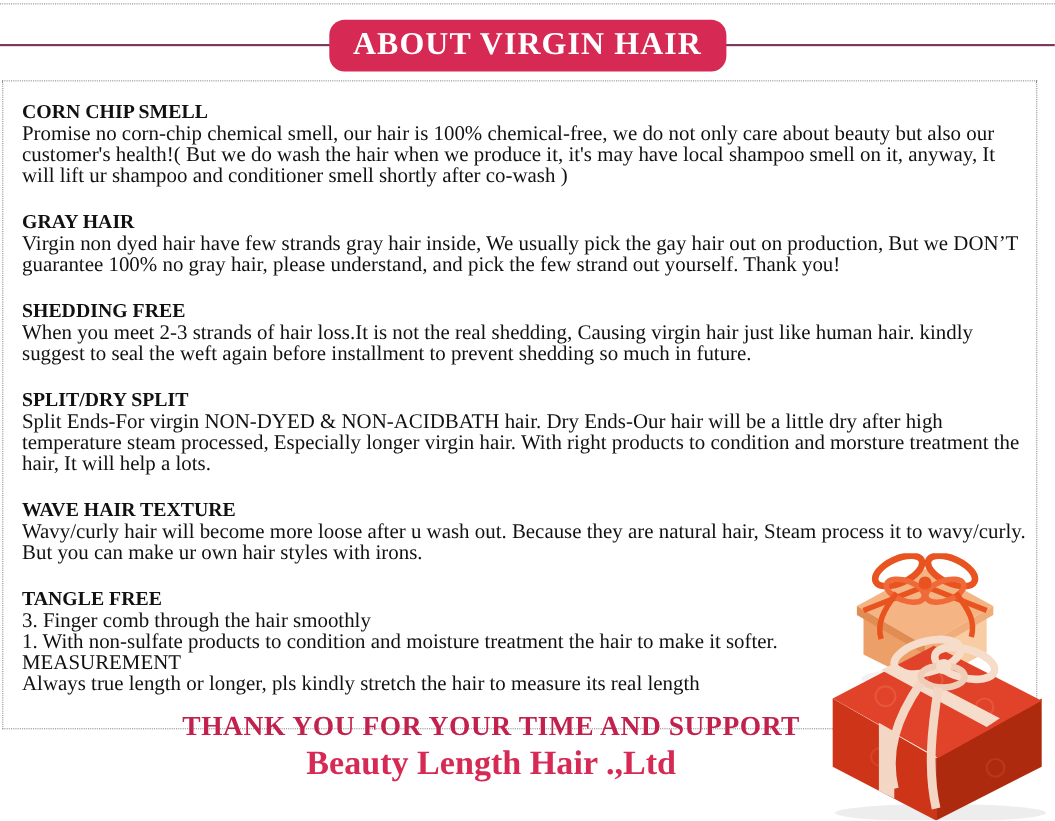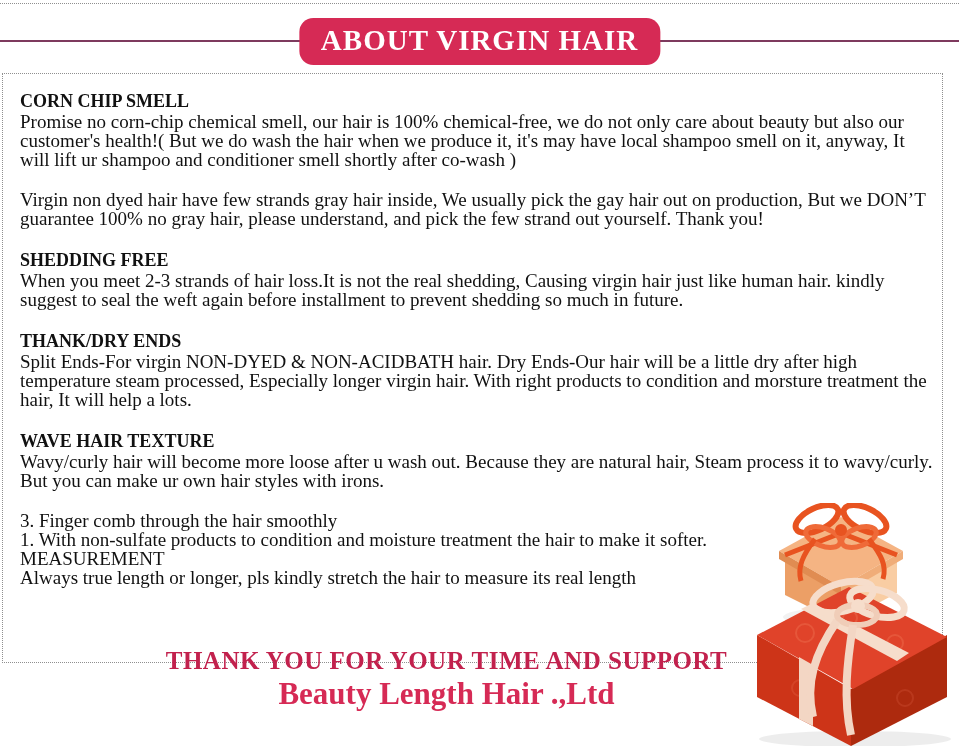--- a/index.html
+++ b/index.html
@@ -48,39 +48,41 @@
 </div>
 
 <div class="content-box">
 
   <div class="section">
     <h3>CORN CHIP SMELL</h3>
     <p>Promise no corn-chip chemical smell, our hair is 100% chemical-free, we do not only care about beauty but also our customer's health!( But we do wash the hair when we produce it, it's may have local shampoo smell on it, anyway, It will lift ur shampoo and conditioner smell shortly after co-wash )</p>
   </div>
 
   <div class="section">
+    <h3>GRAY HAIR</h3>
     <p>Virgin non dyed hair have few strands gray hair inside, We usually pick the gay hair out on production, But we DON’T guarantee 100% no gray hair, please understand, and pick the few strand out yourself. Thank you!</p>
   </div>
 
   <div class="section">
     <h3>SHEDDING FREE</h3>
     <p>When you meet 2-3 strands of hair loss.It is not the real shedding, Causing virgin hair just like human hair. kindly suggest to seal the weft again before installment to prevent shedding so much in future.</p>
   </div>
 
   <div class="section">
-    <h3>THANK/DRY ENDS</h3>
+    <h3>SPLIT/DRY SPLIT</h3>
     <p>Split Ends-For virgin NON-DYED &amp; NON-ACIDBATH hair. Dry Ends-Our hair will be a little dry after high temperature steam processed, Especially longer virgin hair. With right products to condition and morsture treatment the hair, It will help a lots.</p>
   </div>
 
   <div class="section">
     <h3>WAVE HAIR TEXTURE</h3>
     <p>Wavy/curly hair will become more loose after u wash out. Because they are natural hair, Steam process it to wavy/curly. But you can make ur own hair styles with irons.</p>
   </div>
 
   <div class="section">
+    <h3>TANGLE FREE</h3>
     <div class="line">3. Finger comb through the hair smoothly</div>
     <div class="line">1. With non-sulfate products to condition and moisture treatment the hair to make it softer.</div>
     <div class="line">MEASUREMENT</div>
     <div class="line">Always true length or longer, pls kindly stretch the hair to measure its real length</div>
   </div>
 
 </div>
 
 <div class="footer">
   <div class="thanks" style="color: rgb(194, 33, 77);">THANK YOU FOR YOUR TIME AND SUPPORT</div>

